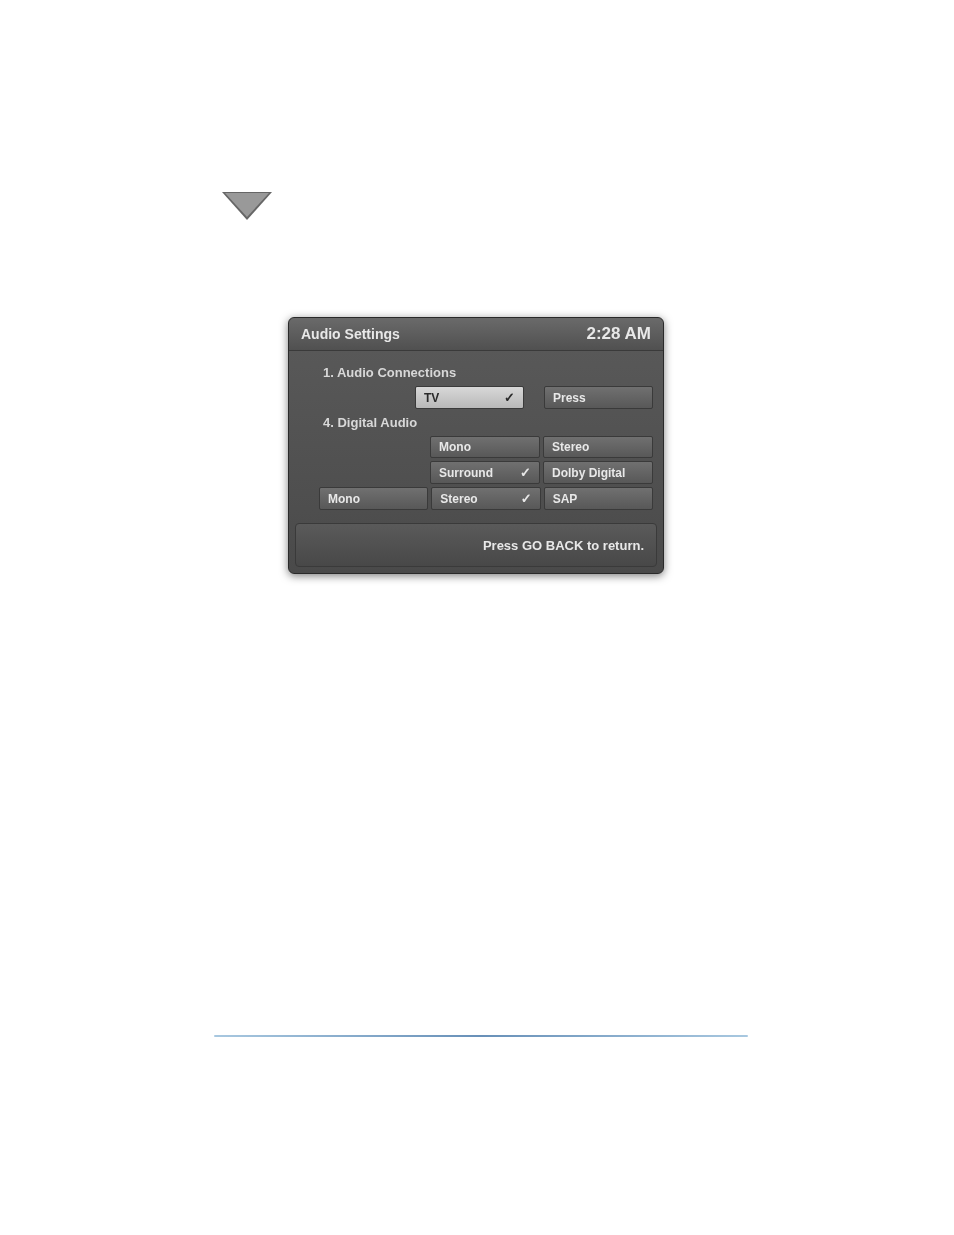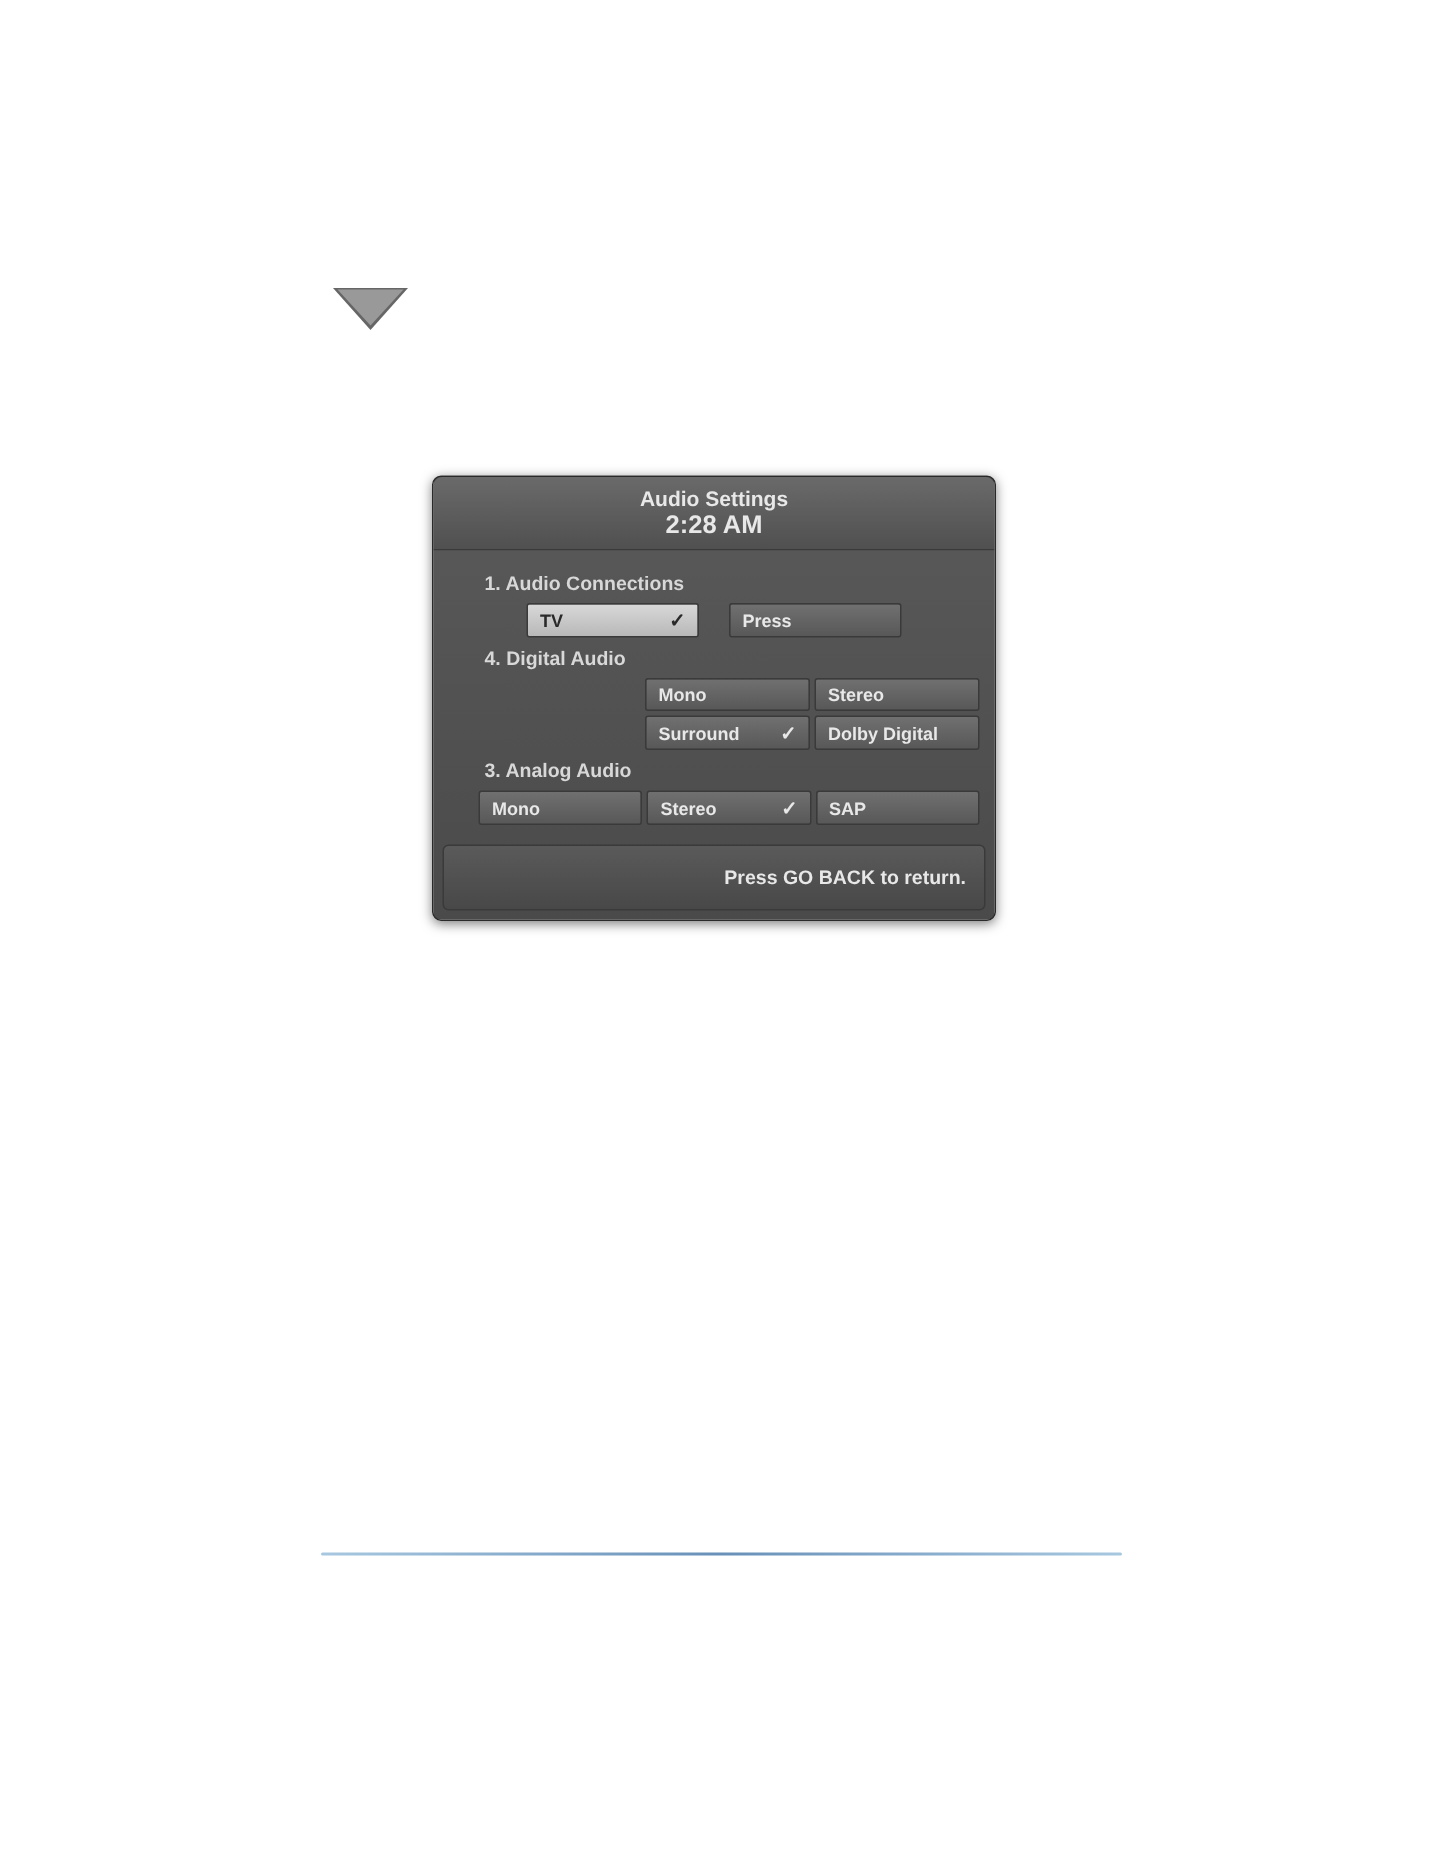--- a/index.html
+++ b/index.html
@@ -46,21 +46,20 @@
       box-shadow: 0 2px 8px rgba(0,0,0,0.5);
     }
     .dialog-header {
       display: flex;
       justify-content: space-between;
       align-items: center;
       padding: 6px 12px;
       background: linear-gradient(180deg, #6a6a6a 0%, #505050 100%);
       border-bottom: 1px solid #3a3a3a;
       border-radius: 6px 6px 0 0;
-      flex-direction: column;
     }
     .dialog-title {
       color: #e8e8e8;
       font-size: 14px;
       font-weight: bold;
     }
     .dialog-time {
       color: #e8e8e8;
       font-size: 17px;
       font-weight: bold;
@@ -73,21 +72,21 @@
       font-size: 13px;
       font-weight: bold;
       margin: 6px 0 6px 8px;
     }
     .option-row {
       display: flex;
       gap: 3px;
       margin-bottom: 3px;
     }
     .option-row.indent-1 {
-      margin-left: 36px;
+      margin-left: 100px;
       gap: 20px;
     }
     .option-row.indent-2 {
       margin-left: 115px;
     }
     .option-row.full {
       margin-left: 4px;
     }
     .option-btn {
       background: linear-gradient(180deg, #6a6a6a 0%, #555555 100%);
@@ -177,21 +176,20 @@
     <div class="option-row indent-2">
       <div class="option-btn w-111">
         <span>Surround</span>
         <span class="checkmark">✓</span>
       </div>
       <div class="option-btn w-111">
         <span>Dolby Digital</span>
       </div>
     </div>
 
-    <div class="section-label">3.  Analog Audio</div>
     <div class="option-row full">
       <div class="option-btn w-113">
         <span>Mono</span>
       </div>
       <div class="option-btn w-113">
         <span>Stereo</span>
         <span class="checkmark">✓</span>
       </div>
       <div class="option-btn w-113">
         <span>SAP</span>

